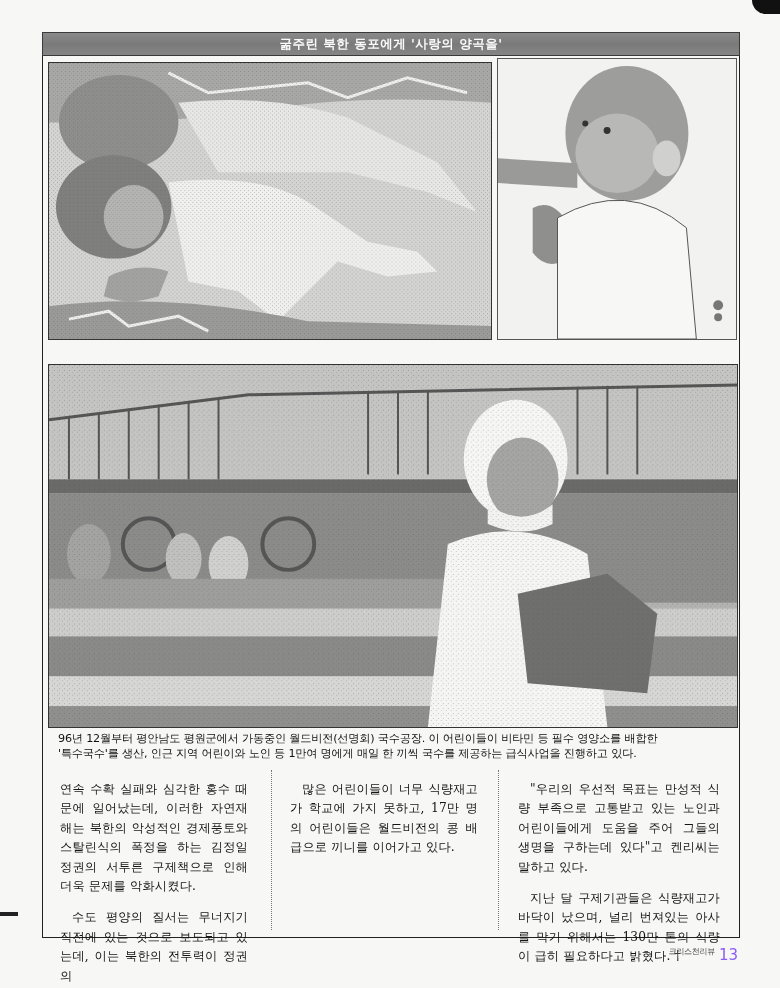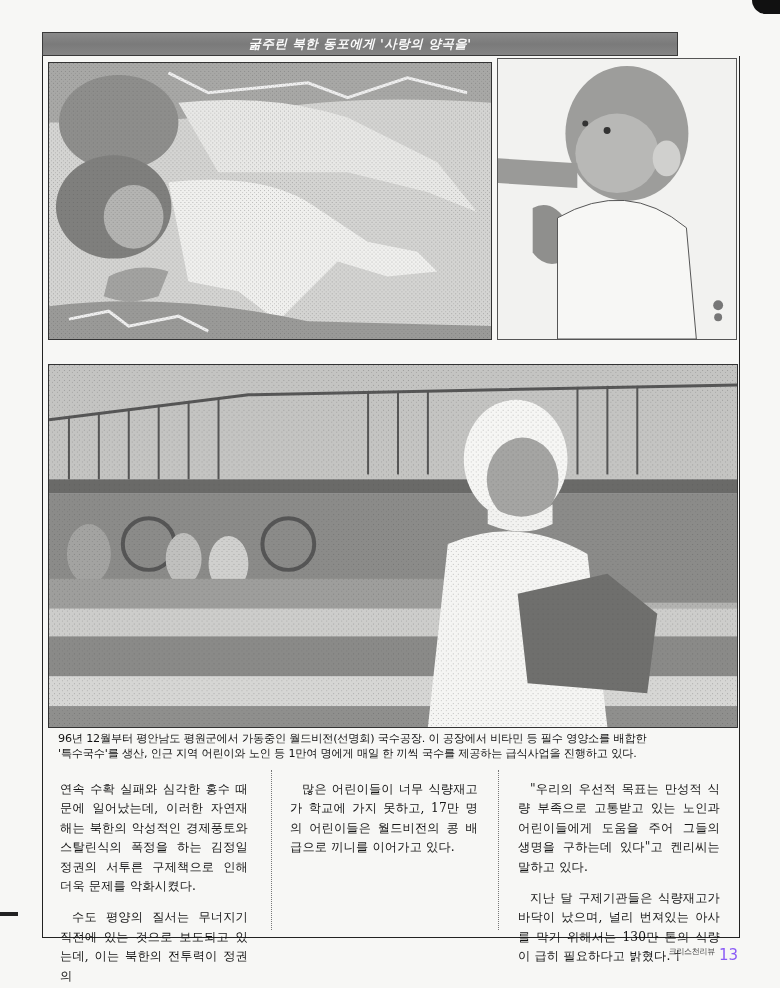--- a/index.html
+++ b/index.html
@@ -10,24 +10,24 @@
       color: #1a1a1a;
     }
     .corner-smudge {
       position: absolute; right: 0; top: 0; width: 28px; height: 14px;
       background: #111; border-bottom-left-radius: 14px;
     }
     .bottom-smudge {
       position: absolute; left: 0; bottom: 72px; width: 18px; height: 4px; background: #222;
     }
     .title-bar {
-      position: absolute; left: 42px; top: 32px; width: 636px; height: 24px;
+      position: absolute; left: 42px; top: 32px; width: 698px; height: 24px;
       background: linear-gradient(180deg, #8a8a8a 0%, #7a7a7a 50%, #858585 100%);
       border: 1px solid #3a3a3a; box-sizing: border-box;
-      display: flex; align-items: center; justify-content: center; font-style: italic;
+      display: flex; align-items: center; justify-content: center;
     }
     .title-bar span {
       color: #fafafa; font-size: 12.5px; font-weight: bold; letter-spacing: 0.5px;
     }
     .frame {
       position: absolute; left: 42px; top: 56px; width: 698px; height: 882px;
       border-left: 1.5px solid #222; border-right: 1.5px solid #222; border-bottom: 1.5px solid #222;
       box-sizing: border-box;
     }
     .photo {
@@ -158,21 +158,21 @@
     <defs>
       <pattern id="grain3" width="5" height="5" patternUnits="userSpaceOnUse">
         <rect width="1" height="1" fill="#444"></rect>
           <rect x="3" y="2" width="1" height="1" fill="#666"></rect>
       </pattern>
     </defs>
   </svg>
 </div>
 
 <div class="caption">
-  <div>96년 12월부터 평안남도 평원군에서 가동중인 월드비전(선명회) 국수공장. 이 공장에서 비타민 등 필수 영양소를 배합한</div>
+  <div>96년 12월부터 평안남도 평원군에서 가동중인 월드비전(선명회) 국수공장. 이 어린이들이 비타민 등 필수 영양소를 배합한</div>
   <div>'특수국수'를 생산, 인근 지역 어린이와 노인 등 1만여 명에게 매일 한 끼씩 국수를 제공하는 급식사업을 진행하고 있다.</div>
 </div>
 
 <div class="col col-1">
   <p>연속 수확 실패와 심각한 홍수 때문에 일어났는데, 이러한 자연재해는 북한의 악성적인 경제풍토와 스탈린식의 폭정을 하는 김정일 정권의 서투른 구제책으로 인해 더욱 문제를 악화시켰다.</p>
   <p class="indent">수도 평양의 질서는 무너지기 직전에 있는 것으로 보도되고 있는데, 이는 북한의 전투력이 정권의</p>
 </div>
 
 <div class="divider divider-1"></div>
 

